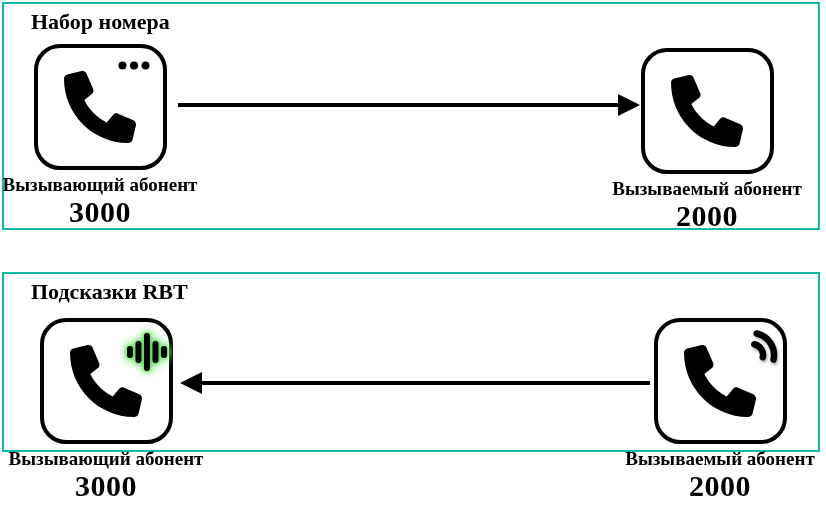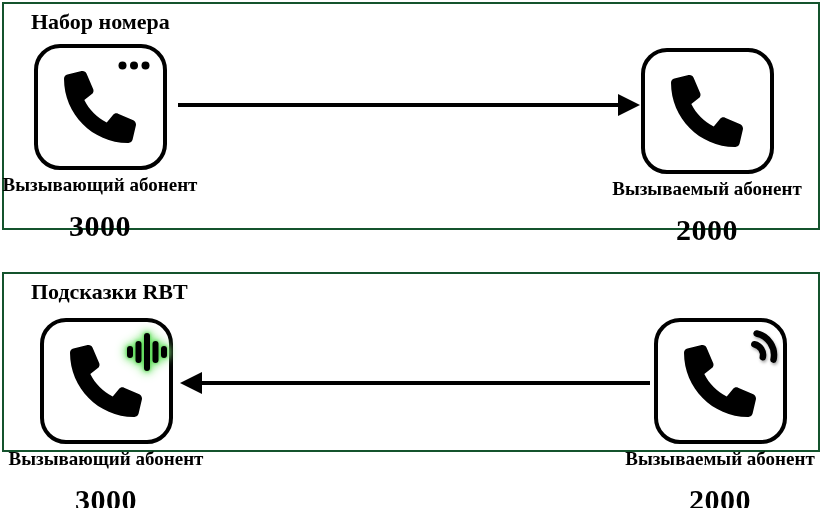--- a/index.html
+++ b/index.html
@@ -2,39 +2,39 @@
 <html><head>
 <meta charset="utf-8">
 <style>
   html,body{margin:0;padding:0;}
   body{
     width:826px;height:508px;position:relative;background:#ffffff;
     font-family:"Liberation Serif", serif;color:#000;overflow:hidden;
   }
   .panel{
     position:absolute;left:2px;width:818px;box-sizing:border-box;
-    border:2px solid #14532d;background:#ffffff;
+    border:2px solid #14b8a6;background:#ffffff;
   }
   #panel-dialing{top:2px;height:228px;}
   #panel-rbt{top:272px;height:180px;}
   .panel-title{
     position:absolute;left:27px;top:6px;margin:0;
     font-size:22px;font-weight:bold;line-height:1.1;white-space:nowrap;
   }
   .node{
     position:absolute;width:200px;display:flex;flex-direction:column;align-items:center;
   }
   .phone-box{
     position:relative;width:133px;height:126px;box-sizing:border-box;
     border:4px solid #000;border-radius:26px;background:#fff;
     display:flex;align-items:center;justify-content:center;
   }
   .phone-glyph{width:72px;height:72px;display:block;}
   .node-label{margin-top:5px;font-size:19px;font-weight:bold;line-height:1.05;white-space:nowrap;}
-  .node-number{font-size:30px;font-weight:bold;line-height:1.0;margin-top:16px;letter-spacing:0.5px;}
+  .node-number{font-size:30px;font-weight:bold;line-height:1.0;margin-top:2px;letter-spacing:0.5px;}
   .adorn{position:absolute;}
   .adorn-dots{top:13px;right:13px;}
   .adorn-eq{
     top:9px;right:2px;
     filter:drop-shadow(0 0 1.5px #54d24e) drop-shadow(0 0 3px #6ee26a) drop-shadow(0 0 5px #8aec84);
   }
   .adorn-waves{
     top:5px;right:3px;
     filter:drop-shadow(1px 2px 1.5px rgba(0,0,0,0.35));
   }

